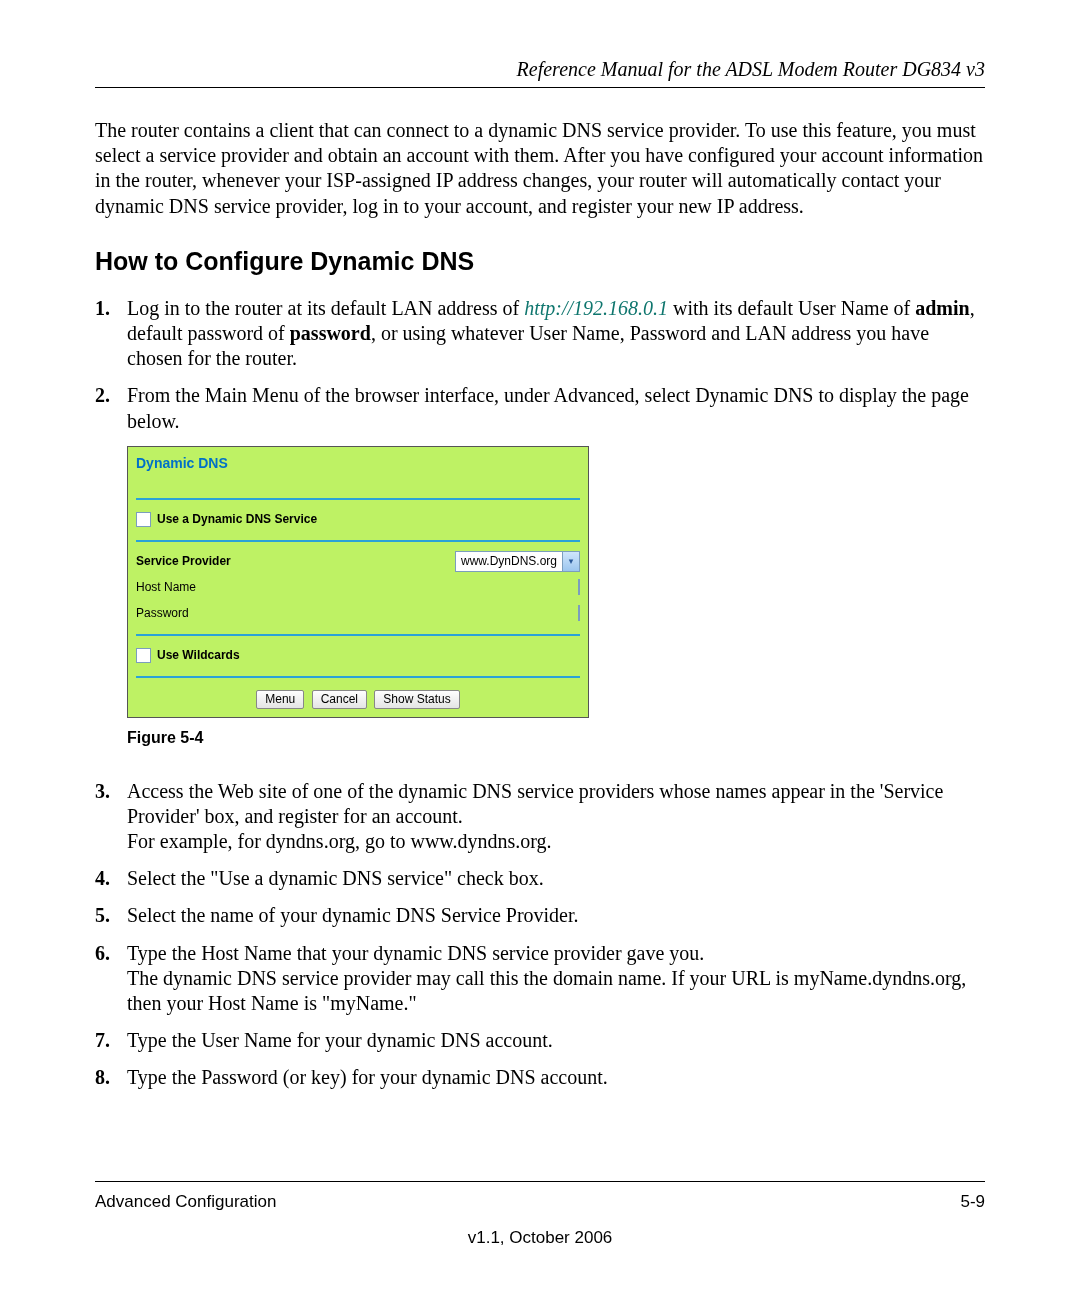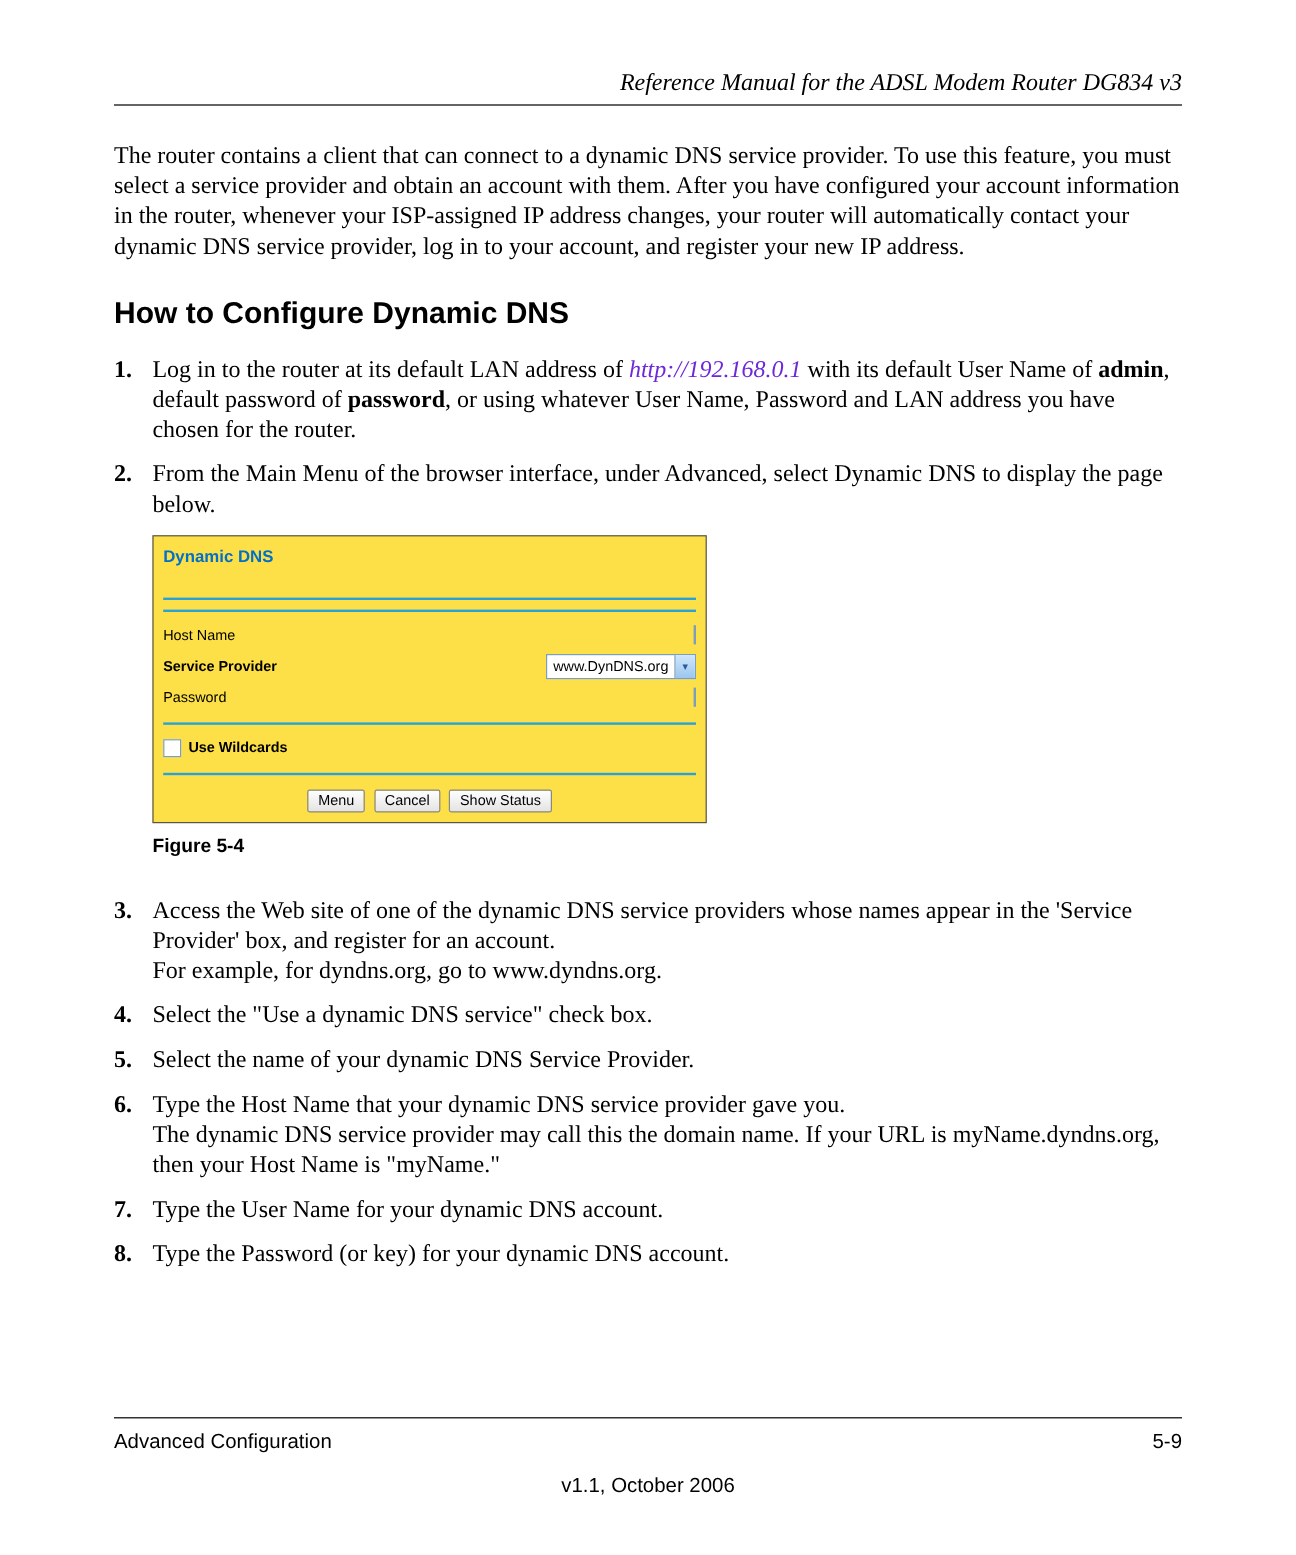--- a/index.html
+++ b/index.html
@@ -52,35 +52,35 @@
     padding-left: 32px;
     position: relative;
   }
   ol.steps > li::before {
     content: counter(step) ".";
     position: absolute;
     left: 0;
     font-weight: bold;
   }
   .bold { font-weight: bold; }
-  .link { color: #6d28d9; font-style: italic; }
+  .link { color: #0f766e; font-style: italic; }
   .figure-wrap {
     margin: 12px 0 4px 32px;
   }
   .figure-caption {
     font-family: Arial, Helvetica, sans-serif;
     font-weight: bold;
     font-size: 16px;
     margin: 10px 0 30px 32px;
   }
   
   .router-panel {
     width: 462px;
     border: 1px solid #555;
-    background: #fde047;
+    background: #bef264;
     font-family: Arial, Helvetica, sans-serif;
     font-size: 12px;
     color: #000;
     box-sizing: border-box;
     padding: 6px 8px 8px 8px;
   }
   .router-title {
     color: #0070c8;
     font-weight: bold;
     font-size: 14px;
@@ -197,36 +197,40 @@
 
     <li>
       <span>From the Main Menu of the browser interface, under Advanced, select Dynamic DNS to display the page below.</span>
 
       <div class="figure-wrap" style="margin-left:0;">
         <div class="router-panel">
           <div class="router-title">Dynamic DNS</div>
           <div style="height:18px;"></div>
           <hr class="router-sep">
 
+          <div class="router-row">
+            <span class="router-check"></span>
+            <span class="router-bold">Use a Dynamic DNS Service</span>
+          </div>
 
           <hr class="router-sep2">
-
-          <div class="router-row">
-            <span class="router-label">Host Name</span>
-            <span class="form-right"><span class="router-input"></span></span>
-          </div>
 
           <div class="router-row">
             <span class="router-label router-bold">Service Provider</span>
             <span class="form-right">
               <span class="router-select">
                 <span class="router-select-text">www.DynDNS.org</span>
                 <span class="router-select-btn">▾</span>
               </span>
             </span>
+          </div>
+
+          <div class="router-row">
+            <span class="router-label">Host Name</span>
+            <span class="form-right"><span class="router-input"></span></span>
           </div>
 
 
           <div class="router-row">
             <span class="router-label">Password</span>
             <span class="form-right"><span class="router-input"></span></span>
           </div>
 
           <hr class="router-sep2">
 

